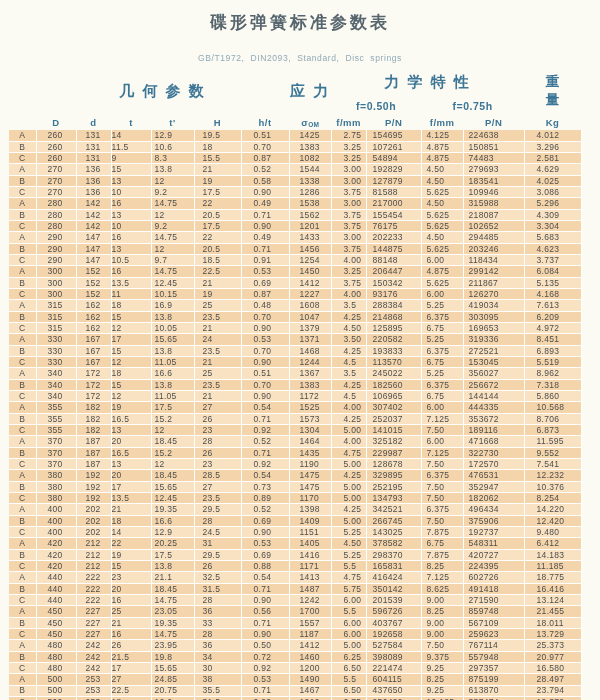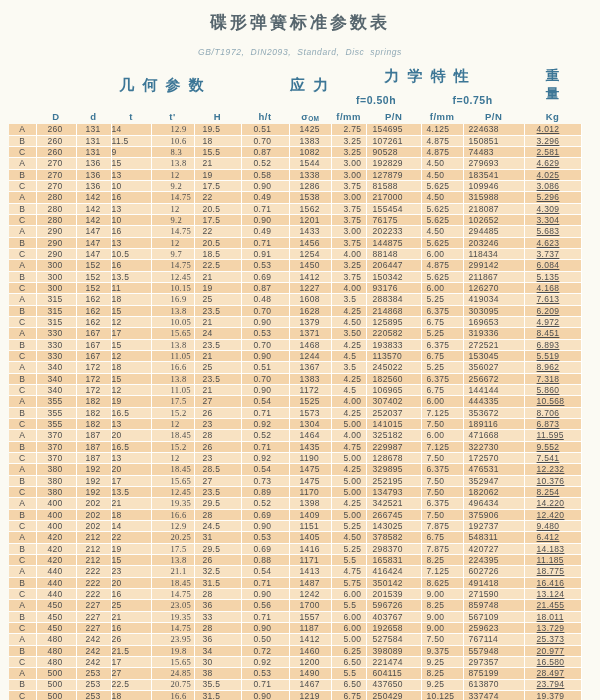--- a/index.html
+++ b/index.html
@@ -9,24 +9,23 @@
     width: 600px; height: 700px; position: relative; overflow: hidden;
     background: #fbfaf3;
     font-family: "Liberation Sans", sans-serif;
   }
   .title {
     text-align: center; padding-top: 11px;
     font-size: 17px; font-weight: bold; letter-spacing: 3px;
     color: #57666e;
   }
   .subtitle {
-    text-align: center; margin-top: 13px;
+    text-align: center; margin-top: 19px;
     font-size: 8.5px; letter-spacing: 0.6px; word-spacing: 3px;
     color: #91aab6;
-    font-style: italic;
   }
   table.params {
     border-collapse: collapse; table-layout: fixed;
     width: 572px; margin: 4px 0 0 9px;
   }
   thead th {
     color: #3c7696; font-weight: bold; text-align: center;
     padding: 0; vertical-align: middle; background: transparent;
   }
   tr.h1 { height: 30px; }
@@ -43,29 +42,29 @@
     color: #4e4e4e; text-align: left; white-space: nowrap; overflow: hidden;
     border-right: 1.5px solid rgba(255,255,255,0.85);
     border-bottom: 1px solid rgba(255,255,255,0.75);
   }
   tbody tr.row-odd  td { background: #f4d4aa; }
   tbody tr.row-even td { background: #f8e2c2; }
   tbody td:nth-child(1)  { text-align: center; padding: 0; }
   tbody td:nth-child(2)  { padding-left: 11px; }
   tbody td:nth-child(3)  { padding-left: 9px; }
   tbody td:nth-child(4)  { padding-left: 0; }
-  tbody td:nth-child(5)  { padding-left: 19px; font-family: Liberation Serif, serif; }
+  tbody td:nth-child(5)  { padding-left: 3px; }
   tbody td:nth-child(6)  { }
   tbody td:nth-child(7)  { padding-left: 12px; }
   tbody td:nth-child(8)  { padding-left: 10px; margin-left: 12px; }
   tbody td:nth-child(9)  { padding-left: 12px; }
   tbody td:nth-child(10) { padding-left: 6px; }
   tbody td:nth-child(11) { padding-left: 5px; }
   tbody td:nth-child(12) { padding-left: 5px; }
-  tbody td:nth-child(13) { padding-left: 12px; text-decoration: underline; }
+  tbody td:nth-child(13) { padding-left: 12px; }
 </style>
 </head>
 <body>
 
 <div class="page">
   <div class="title">碟形弹簧标准参数表</div>
   <div class="subtitle">GB/T1972, DIN2093, Standard, Disc springs</div>
 
   <table class="params">
     <colgroup>
@@ -148,21 +147,21 @@
         <tr class="row-odd">
           <td>C</td>
           <td>260</td>
           <td>131</td>
           <td>9</td>
           <td>8.3</td>
           <td>15.5</td>
           <td>0.87</td>
           <td>1082</td>
           <td>3.25</td>
-          <td>90528</td>
+          <td>54894</td>
           <td>4.875</td>
           <td>74483</td>
           <td>2.581</td>
         </tr>
         <tr class="row-even">
           <td>A</td>
           <td>270</td>
           <td>136</td>
           <td>15</td>
           <td>13.8</td>
@@ -356,21 +355,21 @@
           <td>7.613</td>
         </tr>
         <tr class="row-odd">
           <td>B</td>
           <td>315</td>
           <td>162</td>
           <td>15</td>
           <td>13.8</td>
           <td>23.5</td>
           <td>0.70</td>
-          <td>1628</td>
+          <td>1047</td>
           <td>4.25</td>
           <td>214868</td>
           <td>6.375</td>
           <td>303095</td>
           <td>6.209</td>
         </tr>
         <tr class="row-even">
           <td>C</td>
           <td>315</td>
           <td>162</td>

